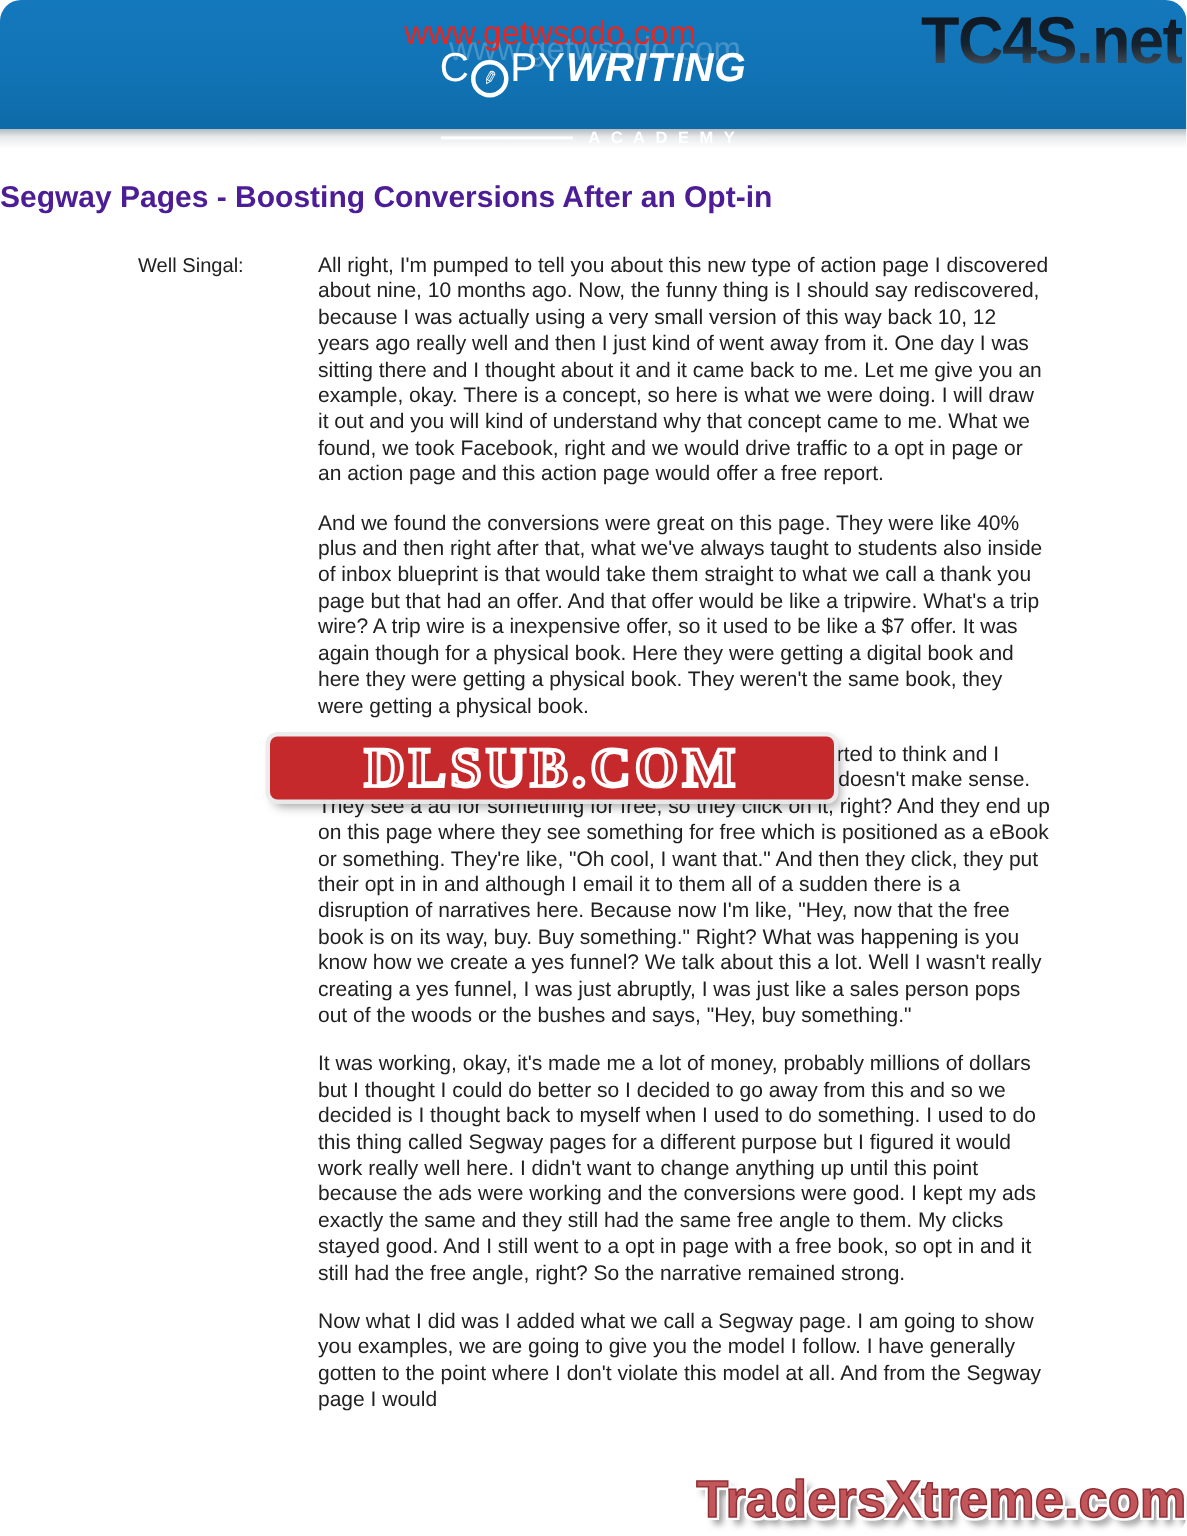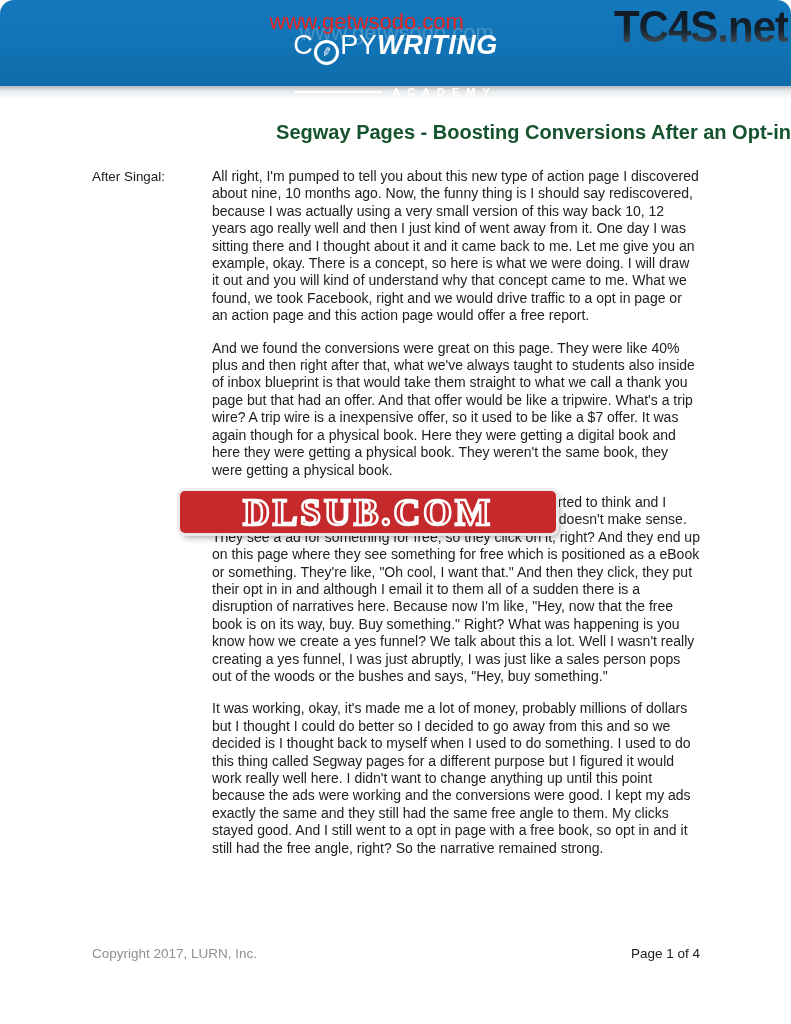--- a/index.html
+++ b/index.html
@@ -104,24 +104,24 @@
     background: linear-gradient(180deg, #0a141f 0%, #16222e 55%, #5a6875 100%);
     -webkit-background-clip: text;
     background-clip: text;
     -webkit-text-fill-color: transparent;
     white-space: nowrap;
   }
 
   
   .doc-title {
     margin: 22px 0 0 0;
-    text-align: right;
+    text-align: left;
     font-size: 20px;
     font-weight: bold;
-    color: #14532d;
+    color: #4c1d95;
   }
   .transcript {
     display: grid;
     grid-template-columns: 120px 1fr;
     margin: 24px 91px 0 92px;
   }
   .speaker {
     font-size: 13.4px;
     line-height: 17.4px;
     color: #212121;
@@ -206,30 +206,28 @@
         <span class="academy-text">ACADEMY</span>
       </div>
     </div>
     <div class="corner-brand">TC4S.net</div>
   </div>
   <div class="banner-shadow"></div>
 
   <h1 class="doc-title">Segway Pages - Boosting Conversions After an Opt-in</h1>
 
   <div class="transcript">
-    <div class="speaker">After Singal:</div>
+    <div class="speaker">Well Singal:</div>
     <div class="paragraphs">
       <p>All right, I'm pumped to tell you about this new type of action page I discovered about nine, 10 months ago. Now, the funny thing is I should say rediscovered, because I was actually using a very small version of this way back 10, 12 years ago really well and then I just kind of went away from it. One day I was sitting there and I thought about it and it came back to me. Let me give you an example, okay. There is a concept, so here is what we were doing. I will draw it out and you will kind of understand why that concept came to me. What we found, we took Facebook, right and we would drive traffic to a opt in page or an action page and this action page would offer a free report.</p>
       <p>And we found the conversions were great on this page. They were like 40% plus and then right after that, what we've always taught to students also inside of inbox blueprint is that would take them straight to what we call a thank you page but that had an offer. And that offer would be like a tripwire. What's a trip wire? A trip wire is a inexpensive offer, so it used to be like a $7 offer. It was again though for a physical book. Here they were getting a digital book and here they were getting a physical book. They weren't the same book, they were getting a physical book.</p>
       <p>And it was working, it wasn't too bad, but you know I started to think and I thought the journey, the narrative of my customers here doesn't make sense. They see a ad for something for free, so they click on it, right? And they end up on this page where they see something for free which is positioned as a eBook or something. They're like, "Oh cool, I want that." And then they click, they put their opt in in and although I email it to them all of a sudden there is a disruption of narratives here. Because now I'm like, "Hey, now that the free book is on its way, buy. Buy something." Right? What was happening is you know how we create a yes funnel? We talk about this a lot. Well I wasn't really creating a yes funnel, I was just abruptly, I was just like a sales person pops out of the woods or the bushes and says, "Hey, buy something."</p>
       <p>It was working, okay, it's made me a lot of money, probably millions of dollars but I thought I could do better so I decided to go away from this and so we decided is I thought back to myself when I used to do something. I used to do this thing called Segway pages for a different purpose but I figured it would work really well here. I didn't want to change anything up until this point because the ads were working and the conversions were good. I kept my ads exactly the same and they still had the same free angle to them. My clicks stayed good. And I still went to a opt in page with a free book, so opt in and it still had the free angle, right? So the narrative remained strong.</p>
+      <p>Now what I did was I added what we call a Segway page. I am going to show you examples, we are going to give you the model I follow. I have generally gotten to the point where I don't violate this model at all. And from the Segway page I would</p>
     </div>
   </div>
 
   <div class="dlsub">DLSUB.COM</div>
 
-  <div class="footer">
-    <span class="copyright">Copyright 2017, LURN, Inc.</span>
-    <span class="page-number">Page 1 of 4</span>
-  </div>
-
+
+  <div class="traders">TradersXtreme.com</div>
 
 </div>
 
 </body></html>

